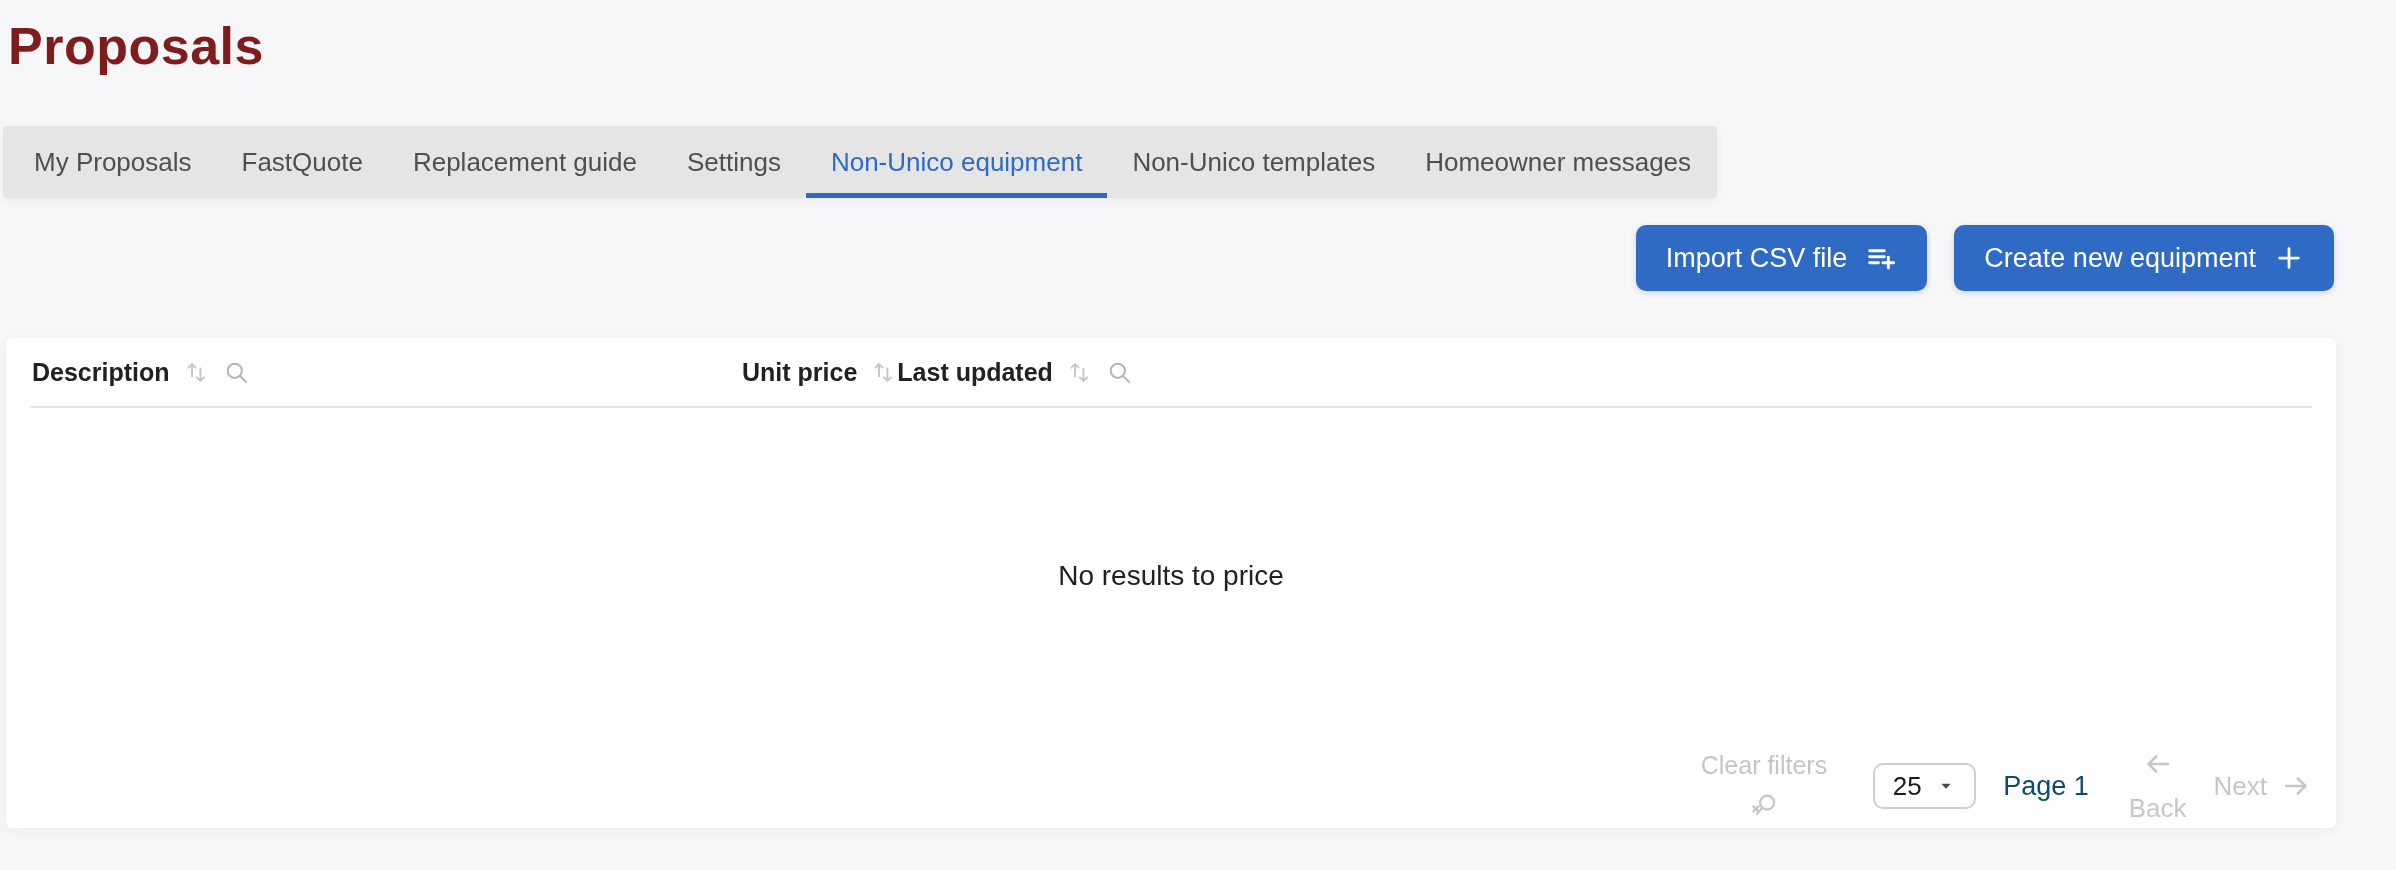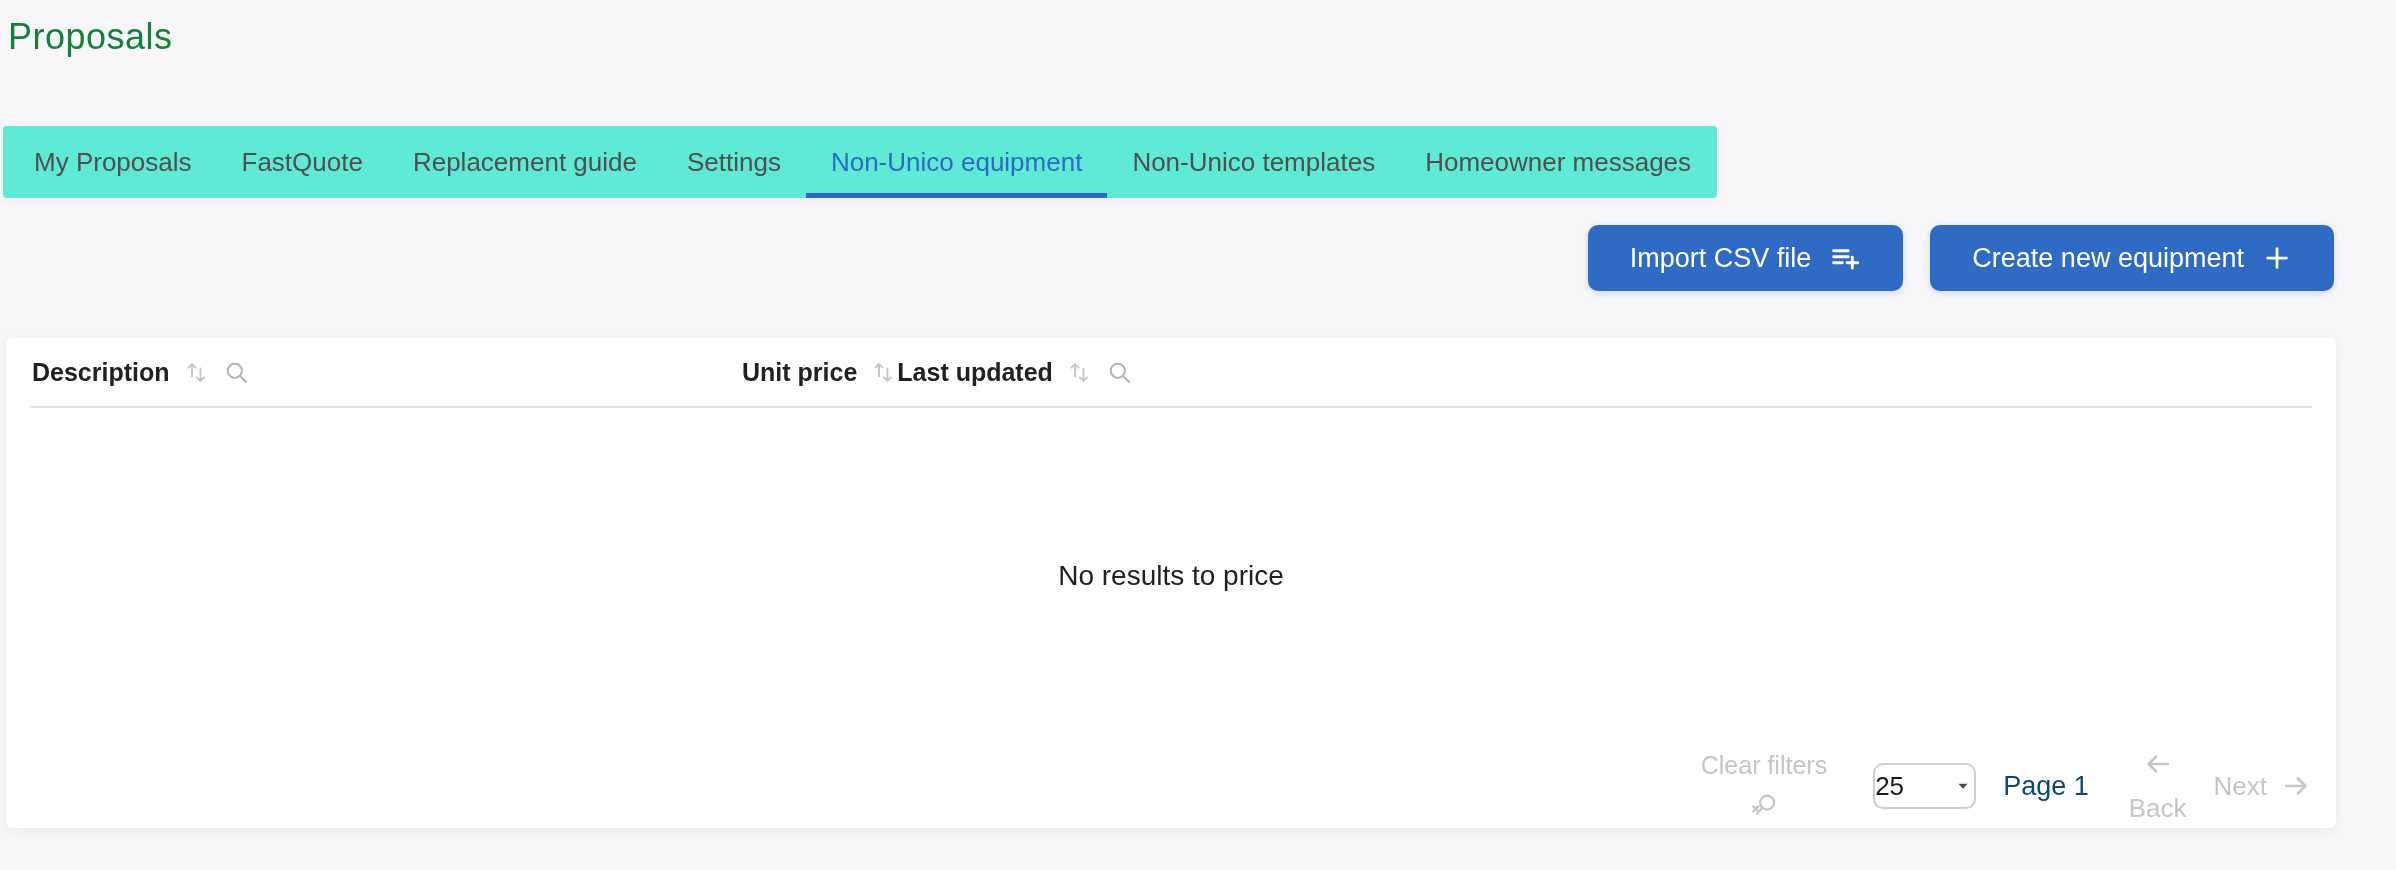--- a/index.html
+++ b/index.html
@@ -8,29 +8,29 @@
     position:relative;
     background:#f7f7f9;
     font-family:"Liberation Sans", sans-serif;
     color:#1f1f1f;
     overflow:hidden;
   }
 
   
   .page-title {
     position:absolute; left:8px; top:16px;
-    font-size:36px; font-weight:400; letter-spacing:0.5px;
-    color:#15803d;
+    font-size:52px; font-weight:700; letter-spacing:0.5px;
+    color:#7f1d1d;
   }
 
   
   .tabbar {
     position:absolute; left:3px; top:126px;
     width:1714px; height:72px;
-    background:#5eead4;
+    background:#e5e5e5;
     border-radius:4px;
     box-shadow:0 3px 10px rgba(40,40,60,0.05);
     display:flex; align-items:stretch;
     padding:0 6px;
   }
   .tab {
     display:flex; align-items:center;
     padding:0 25px;
     font-size:26px; color:#4f4f4f;
     position:relative; cursor:pointer;
@@ -47,21 +47,21 @@
     position:absolute; top:225px; right:62px;
     display:flex; gap:27px;
   }
   .btn {
     height:66px;
     background:#2f6bc4; color:#ffffff;
     border:none; border-radius:10px;
     font-family:"Liberation Sans", sans-serif;
     font-size:27px;
     display:flex; align-items:center; gap:18px;
-    padding:0 42px;
+    padding:0 30px;
     cursor:pointer;
     box-shadow:0 2px 6px rgba(40,60,120,0.18);
   }
   .btn svg { display:block; }
 
   
   .card {
     position:absolute; left:6px; top:338px;
     width:2330px; height:490px;
     background:#ffffff;
@@ -102,21 +102,21 @@
   .clear-filters {
     display:flex; align-items:center; gap:12px;
     font-size:25px; color:#c5c5c5;
     margin-right:46px; cursor:pointer;
     white-space:nowrap;
     flex-direction:column;
   }
   .pagesize {
     width:103px; height:46px;
     border:2px solid #cfcfcf; border-radius:10px;
-    display:flex; align-items:center; justify-content:space-between; gap:13px;
+    display:flex; align-items:center; justify-content:center; gap:13px;
     font-size:26px; color:#1a1a1a;
     margin-right:27px; cursor:pointer;
   }
   .page-indicator {
     font-size:27px; color:#0c4a6e;
     margin-right:40px; white-space:nowrap;
   }
   .nav-btn {
     display:flex; align-items:center; gap:14px;
     font-size:26px; color:#c6c6c6; cursor:default;

